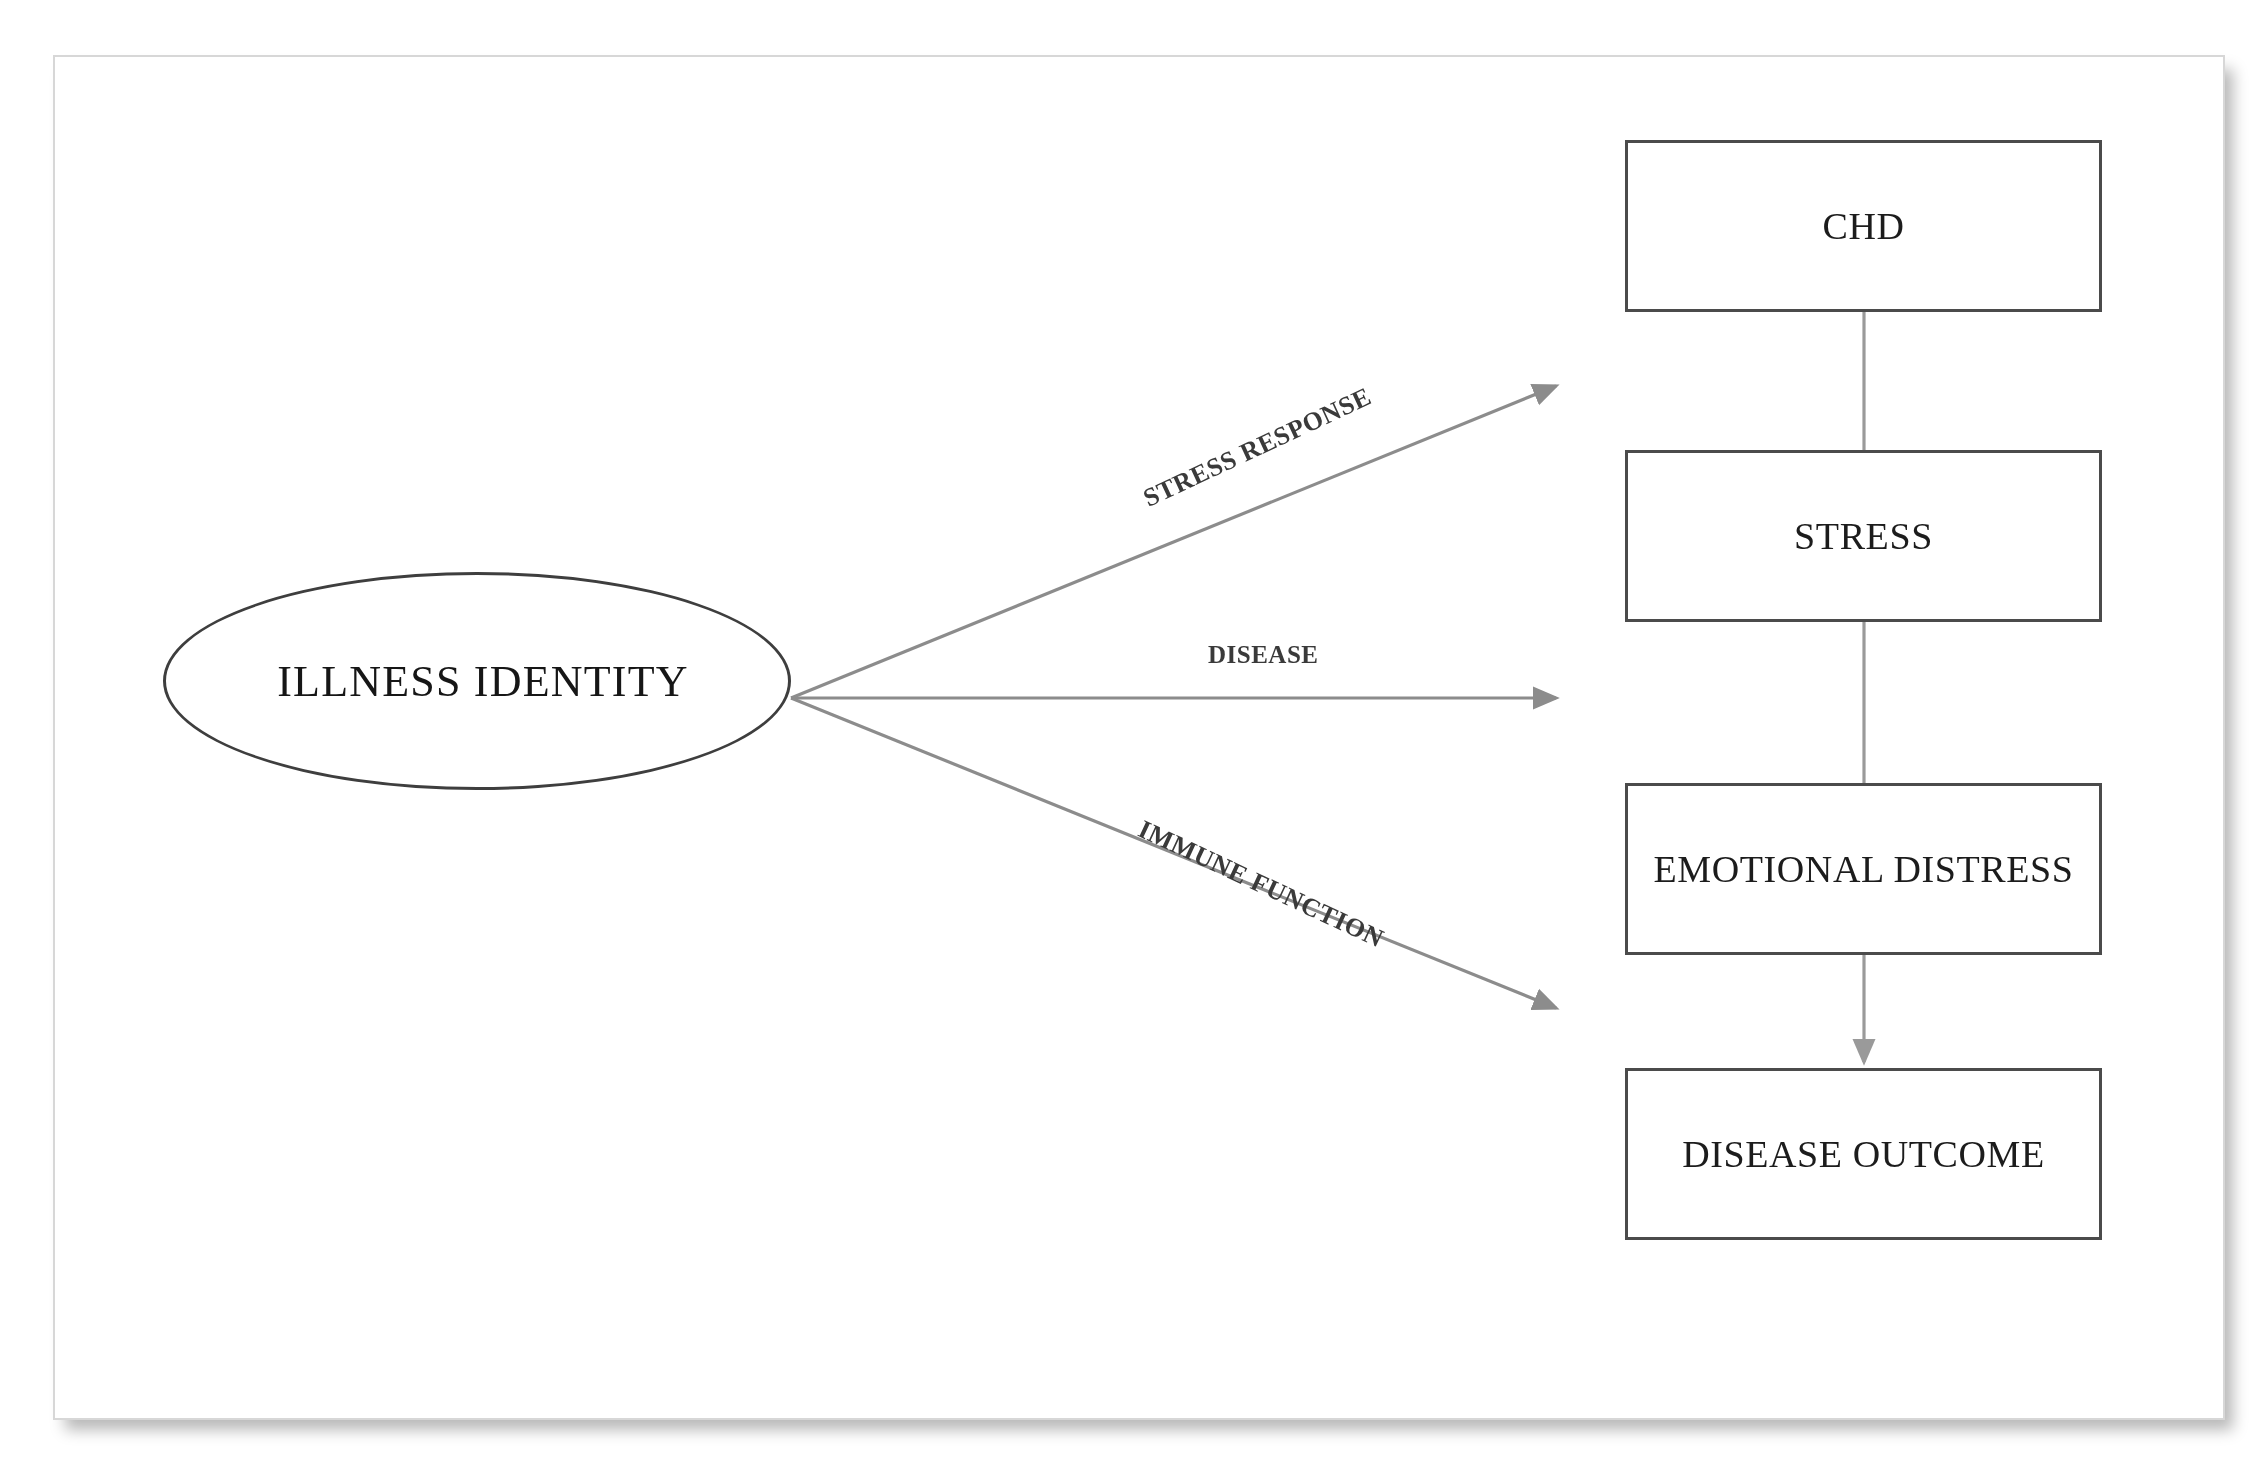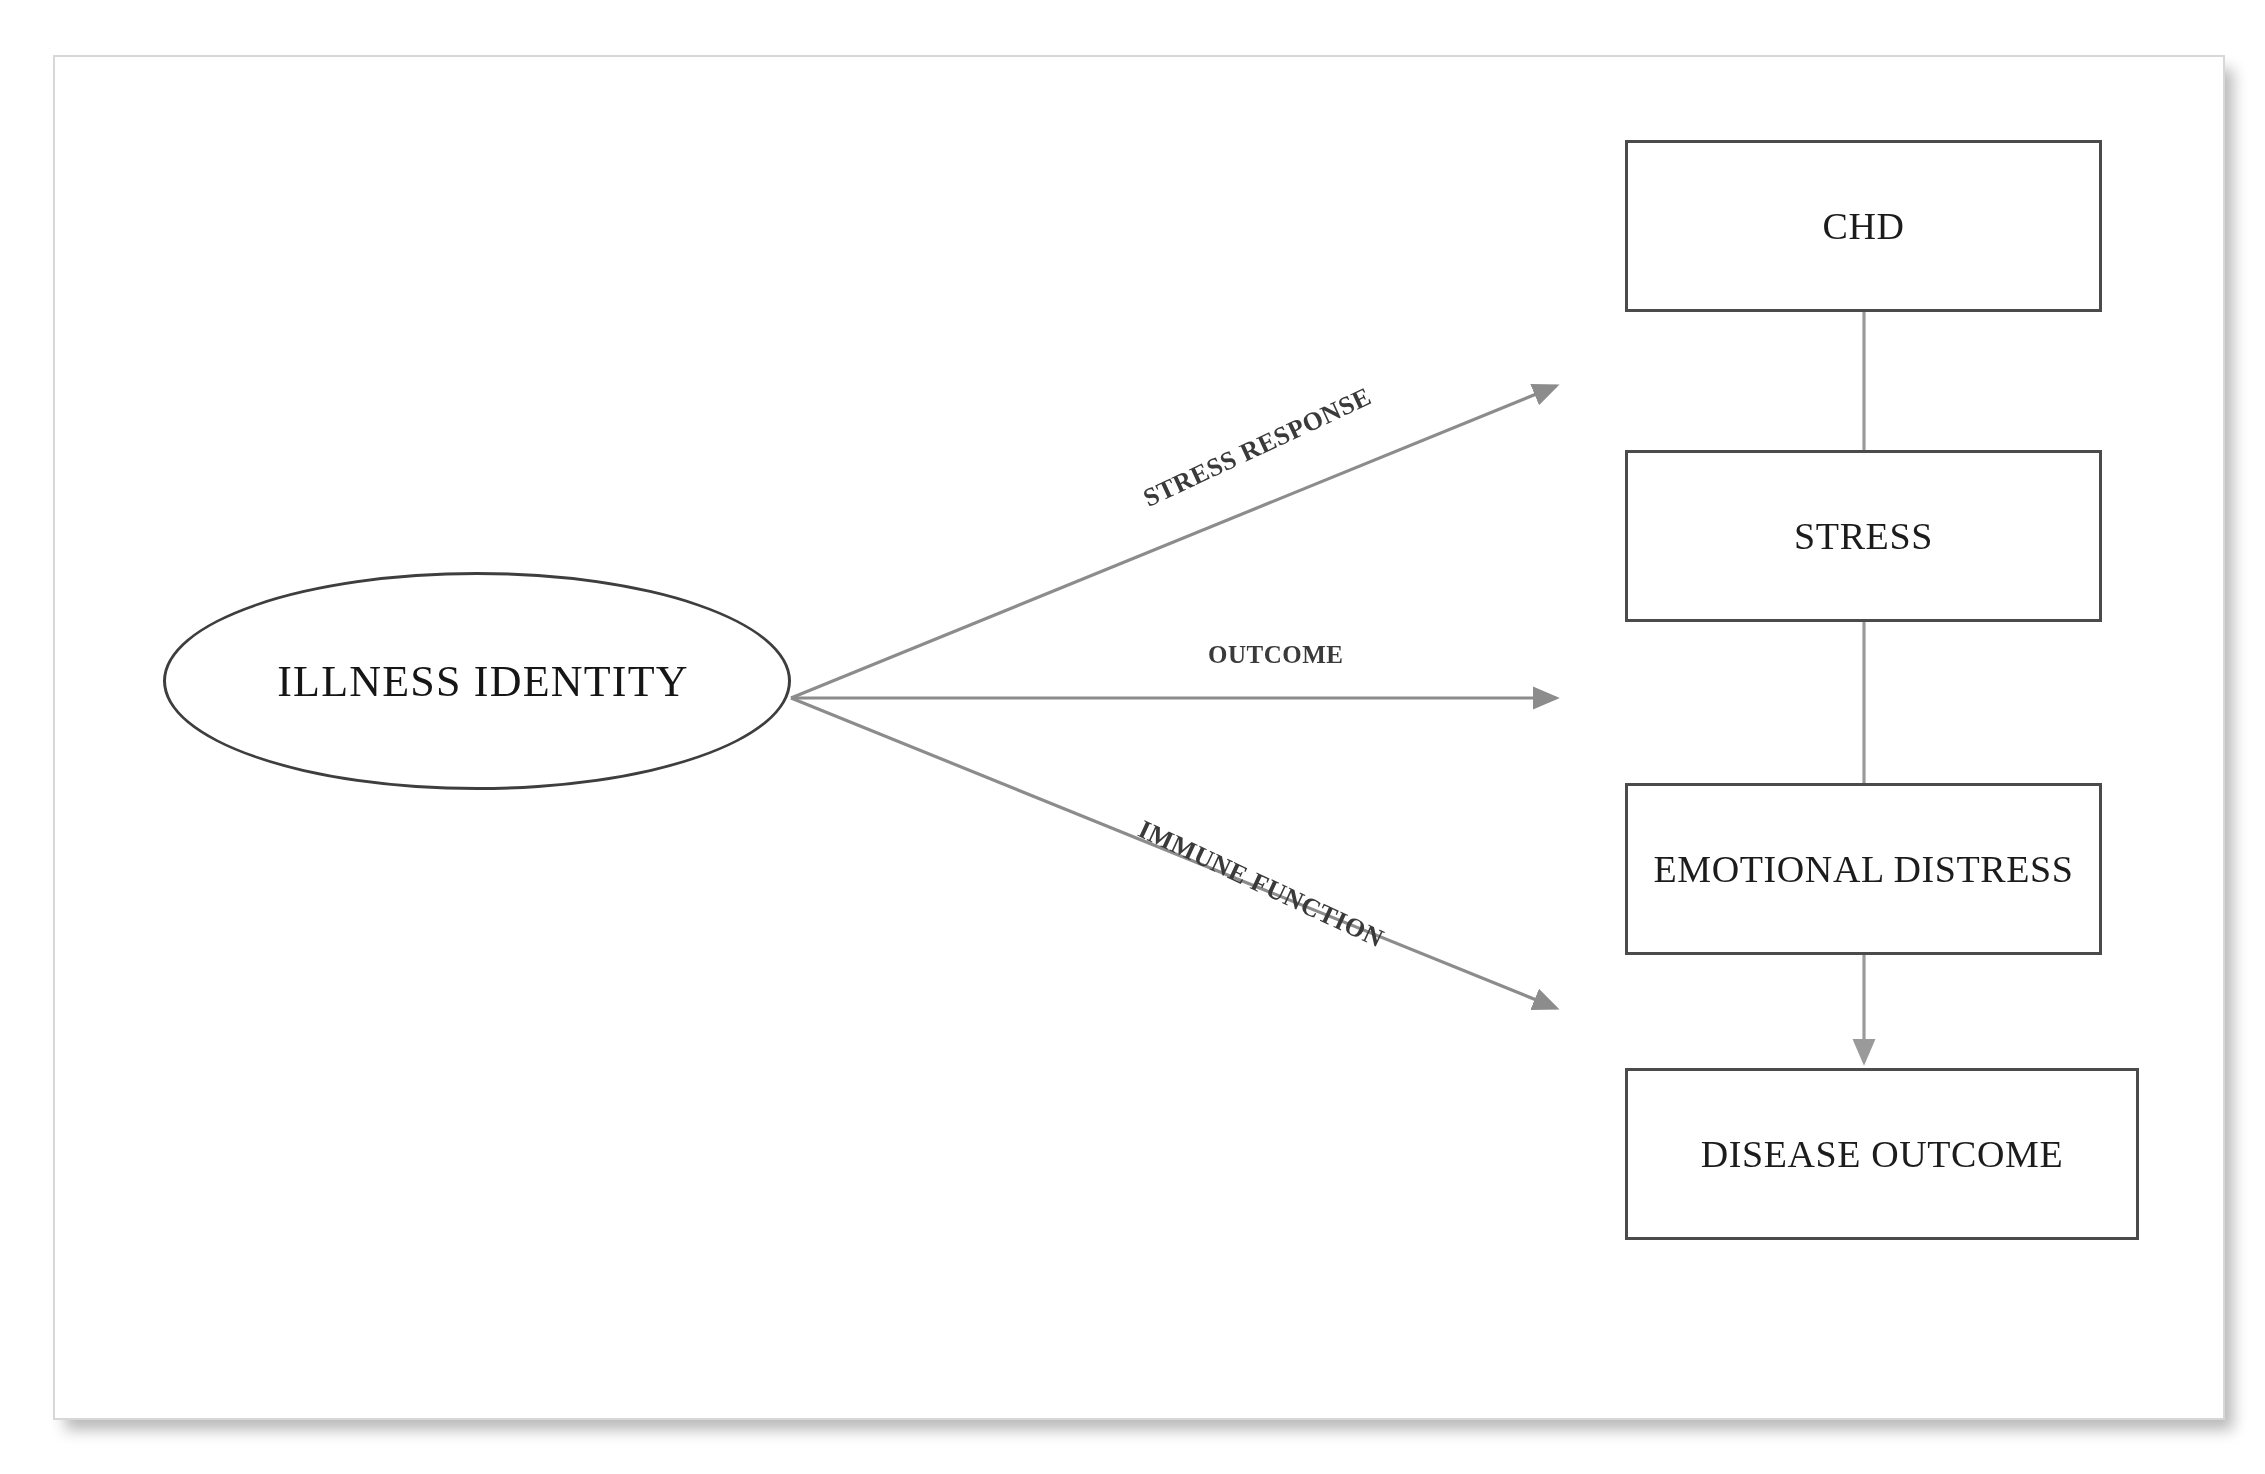--- a/index.html
+++ b/index.html
@@ -61,21 +61,21 @@
     font-family: "Liberation Serif", "DejaVu Serif", serif;
     font-size: 38px;
     letter-spacing: 0.6px;
     color: #1c1c1c;
     white-space: nowrap;
   }
 
   #box-chd      { left: 1625px; top: 140px;  width: 477px; height: 172px; }
   #box-stress   { left: 1625px; top: 450px;  width: 477px; height: 172px; }
   #box-emotional{ left: 1625px; top: 783px;  width: 477px; height: 172px; }
-  #box-disease  { left: 1625px; top: 1068px; width: 514px; height: 172px; }
+  #box-disease  { left: 1625px; top: 1068px; width: 477px; height: 172px; }
 
   
   #ellipse-illness {
     position: absolute;
     left: 163px;
     top: 572px;
     width: 628px;
     height: 218px;
     box-sizing: border-box;
     border: 3px solid #3e3e3e;
@@ -179,18 +179,18 @@
     <div id="box-emotional" class="node-box">
       <span class="node-label">EMOTIONAL DISTRESS</span>
     </div>
 
     <div id="box-disease" class="node-box">
       <span class="node-label">DISEASE OUTCOME</span>
     </div>
 
     <div id="label-stress-response" class="edge-label">STRESS RESPONSE</div>
 
-    <div id="label-coping" class="edge-label">OUTCOME</div>
+    <div id="label-coping" class="edge-label">DISEASE</div>
 
     <div id="label-immune-function" class="edge-label">IMMUNE FUNCTION</div>
 
   </div>
 </div>
 
 </body></html>

